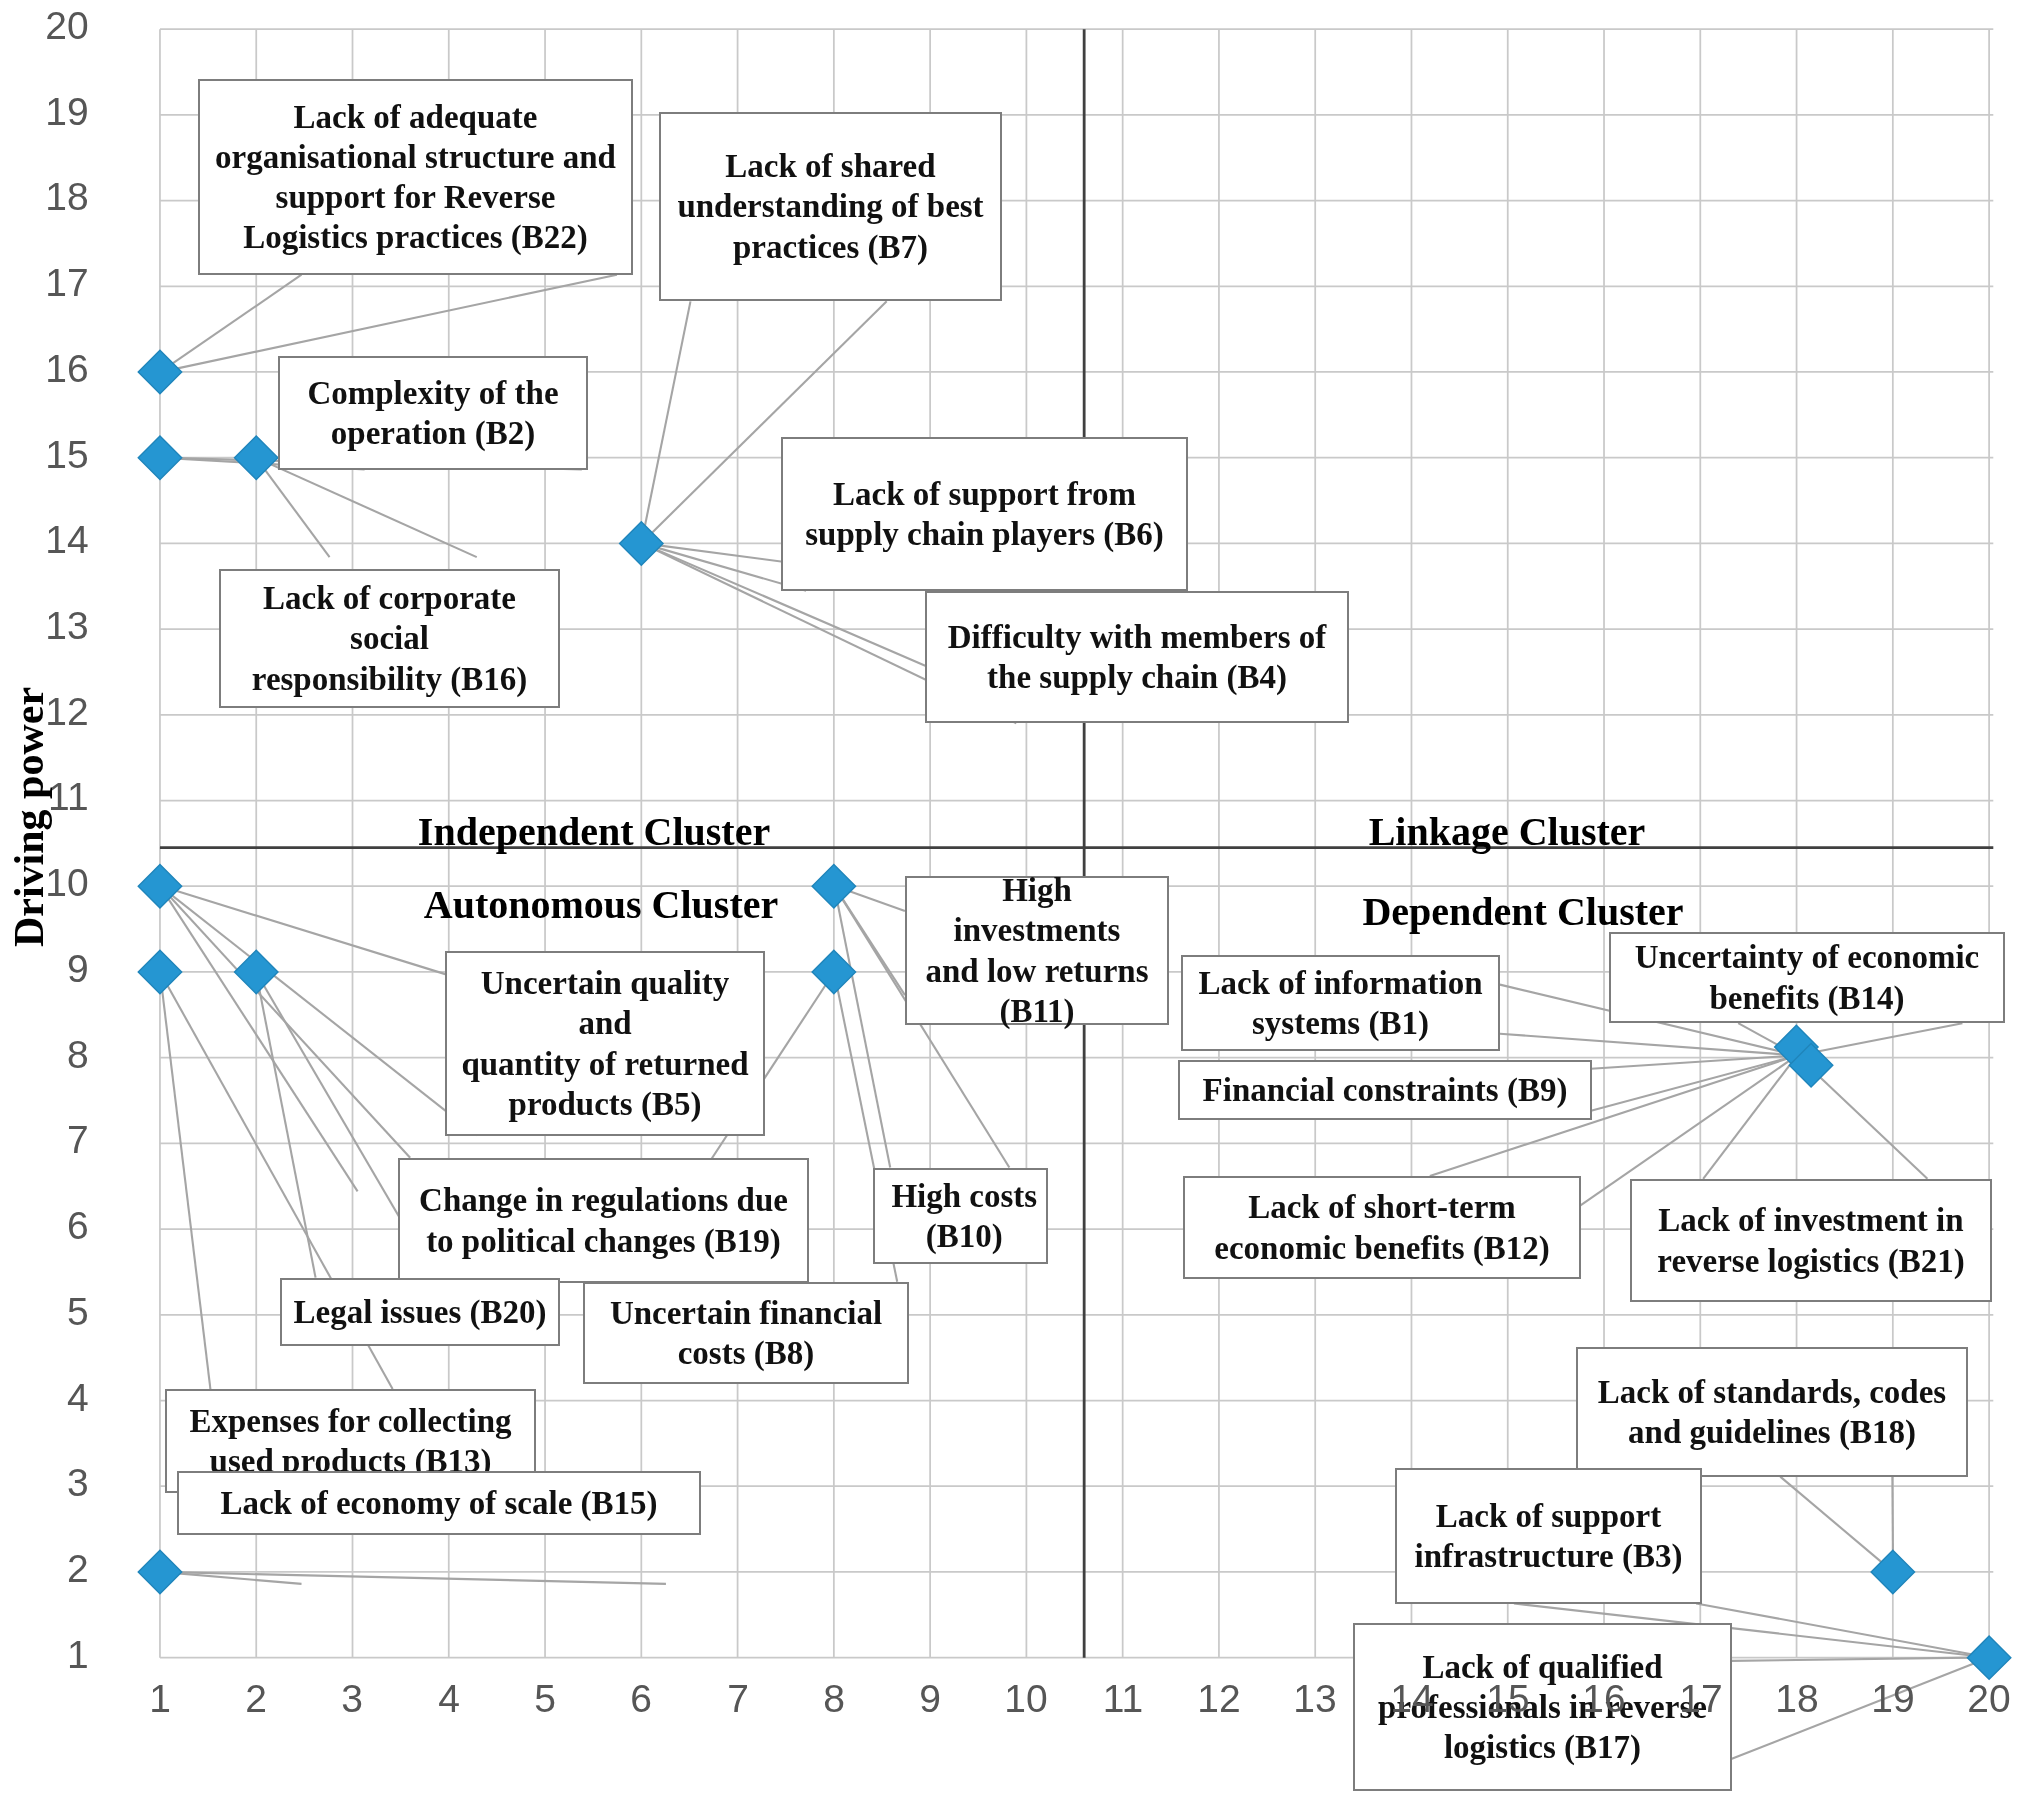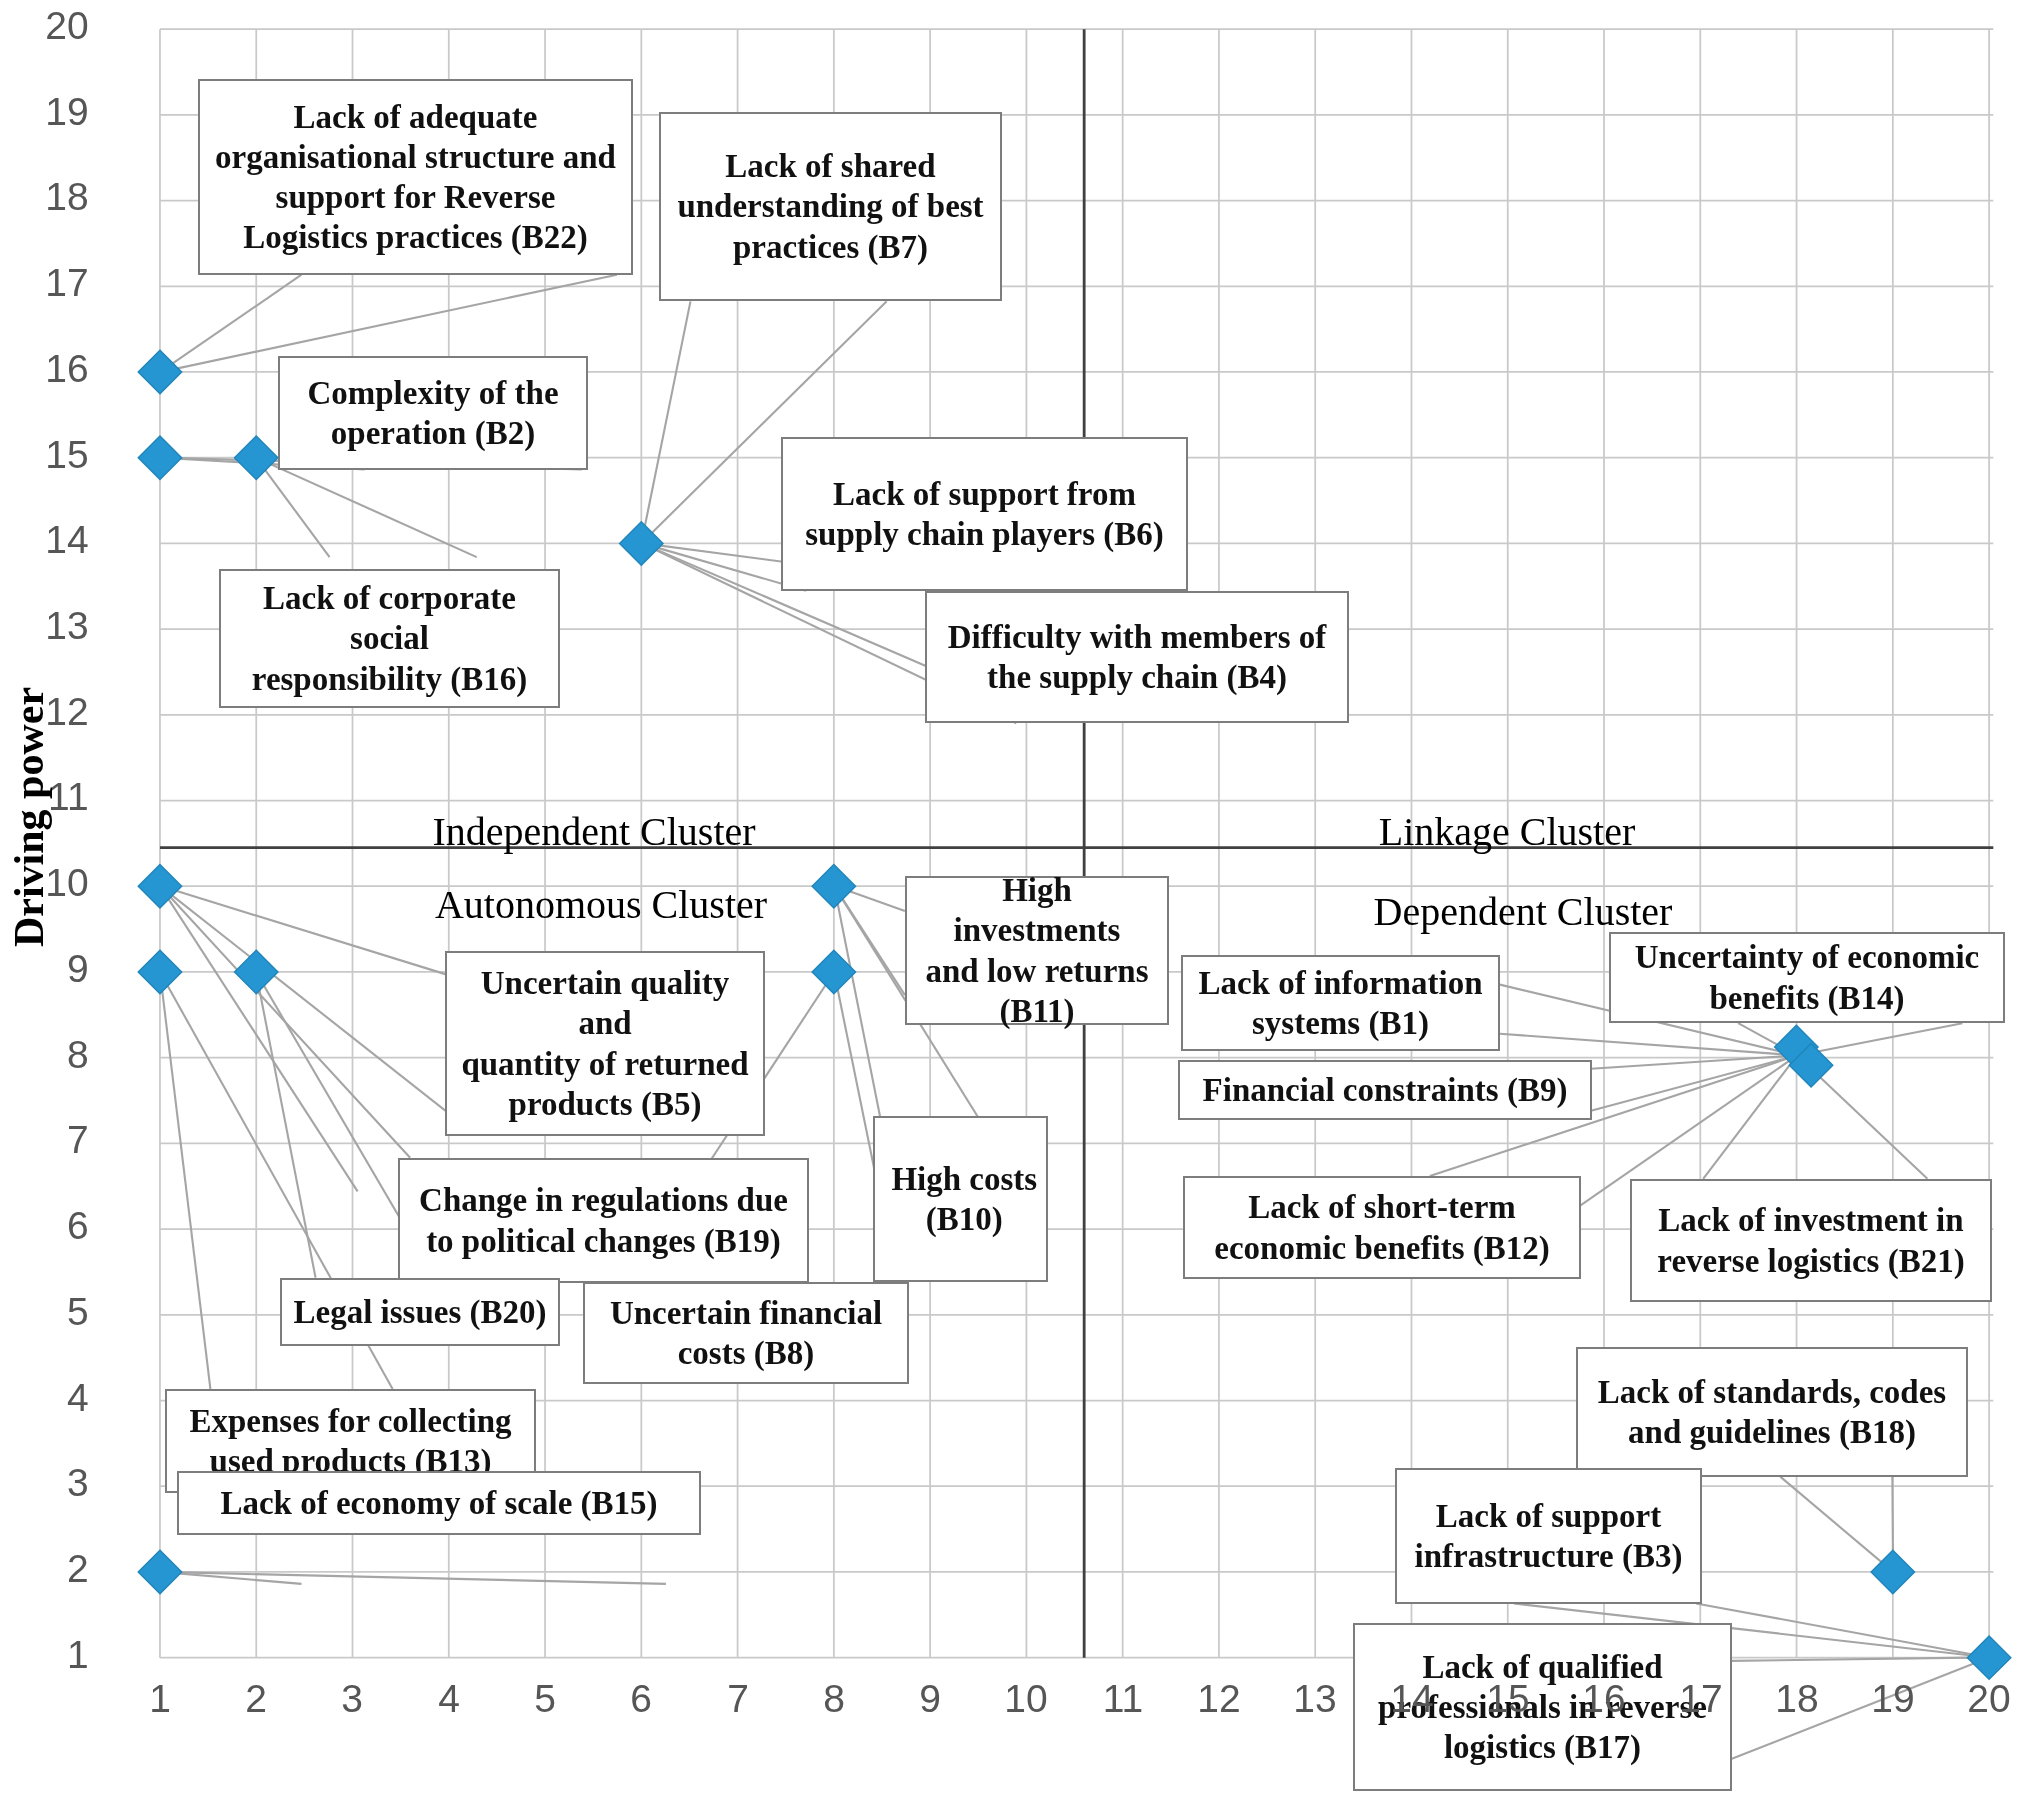--- a/index.html
+++ b/index.html
@@ -7,21 +7,21 @@
           font-family:"Liberation Serif",serif;}
   #plot-svg{position:absolute;left:0;top:0;width:2025px;height:1813px;}
   .grid{stroke:#c9c9c9;stroke-width:2.5;}
   .divider{stroke:#404040;stroke-width:4;}
   .leader{stroke:#a5a5a5;stroke-width:3;fill:none;}
   .marker{fill:#2596d2;stroke:#1f85bb;stroke-width:2;}
   .callout{position:absolute;background:#ffffff;border:2.1px solid #7d7d7d;
            display:flex;align-items:center;justify-content:center;text-align:center;
            font-weight:700;font-size:33px;line-height:1.22;color:#111111;
            white-space:pre-line;box-sizing:border-box;padding:4.2px 8.4px;}
-  .cluster{position:absolute;transform:translate(-50%,-50%);font-weight:400;font-size:40px;
+  .cluster{position:absolute;transform:translate(-50%,-50%);font-weight:700;font-size:40px;
            color:#000000;white-space:nowrap;}
   .xtick{position:absolute;transform:translateX(-50%);font-family:"Liberation Sans",sans-serif;
          font-size:39px;color:#565656;}
   .ytick{position:absolute;width:83px;text-align:right;font-family:"Liberation Sans",sans-serif;
          font-size:39px;color:#565656;}
   .axis-title-x{position:absolute;left:160px;width:1833px;top:1745px;text-align:center;
                 font-weight:700;font-size:42px;color:#000000;}
   .axis-title-y{position:absolute;left:29px;top:817px;transform:translate(-50%,-50%) rotate(-90deg);
                 font-weight:700;font-size:42px;color:#000000;white-space:nowrap;}
 </style>
@@ -159,21 +159,21 @@
 quantity of returned
 products (B5)</div>
       <div class="callout" style="left: 358px; top: 1158px; width: 411px; height: 125px; margin-left: 40px;">Change in regulations due
 to political changes (B19)</div>
       <div class="callout" style="left: 280px; top: 1278px; width: 280px; height: 68px;">Legal issues (B20)</div>
       <div class="callout" style="left: 165px; top: 1389px; width: 371px; height: 104px;">Expenses for collecting
 used products (B13)</div>
       <div class="callout" style="left: 177px; top: 1471px; width: 524px; height: 64px;">Lack of economy of scale (B15)</div>
       <div class="callout" style="left: 583px; top: 1282px; width: 326px; height: 102px;">Uncertain financial
 costs (B8)</div>
-      <div class="callout" style="left: 873px; top: 1116px; width: 175px; height: 166px; padding-left: 16px;">High costs
+      <div class="callout" style="left: 873px; top: 1168px; width: 175px; height: 96px; padding-left: 16px;">High costs
 (B10)</div>
       <div class="callout" style="left: 905px; top: 876px; width: 264px; height: 149px; text-align: center;">High investments
 and low returns
 (B11)</div>
       <div class="callout" style="left: 1181px; top: 955px; width: 319px; height: 96px;">Lack of information
 systems (B1)</div>
       <div class="callout" style="left: 1178px; top: 1060px; width: 414px; height: 60px;">Financial constraints (B9)</div>
       <div class="callout" style="left: 1183px; top: 1176px; width: 398px; height: 103px;">Lack of short-term
 economic benefits (B12)</div>
       <div class="callout" style="left: 1609px; top: 932px; width: 396px; height: 91px;">Uncertainty of economic

